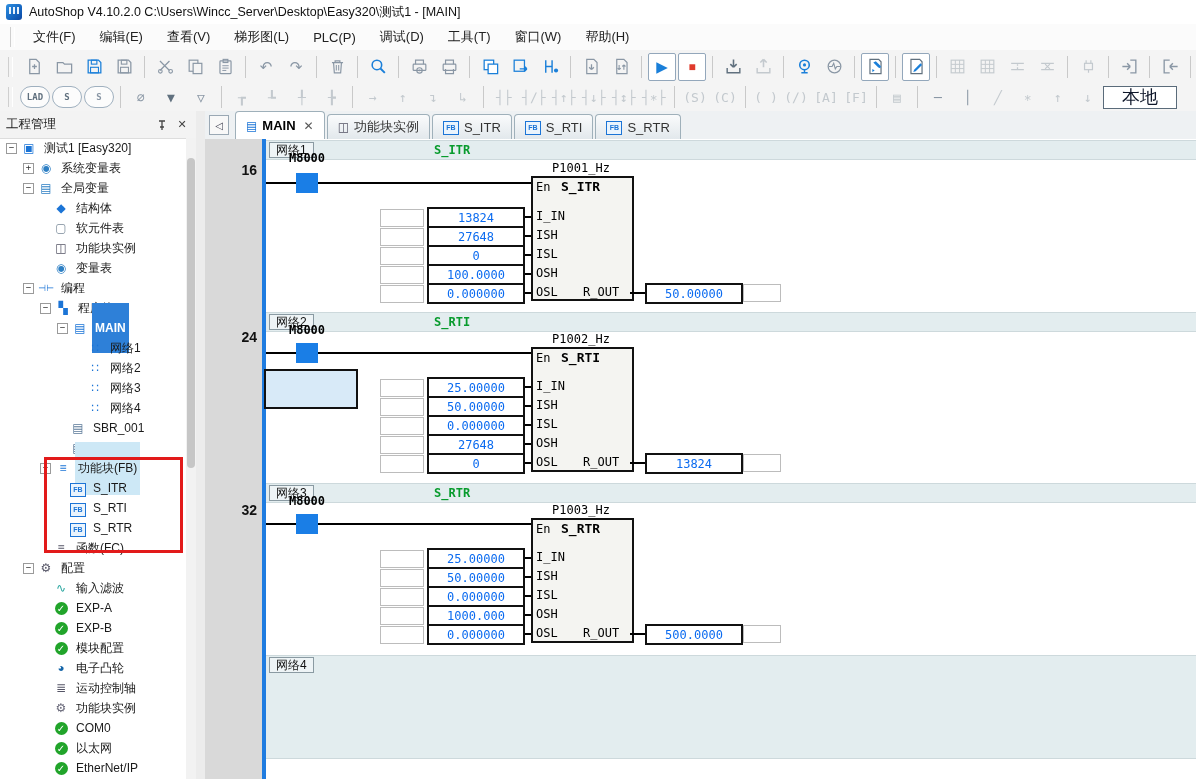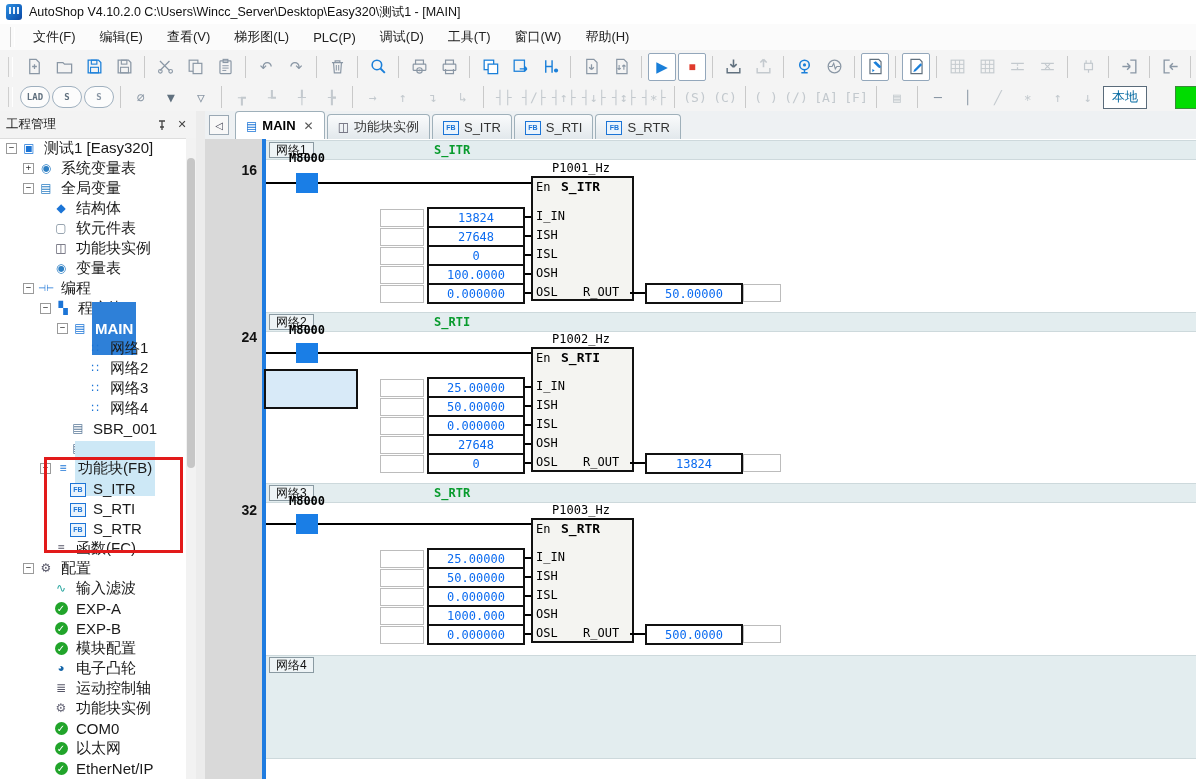--- a/index.html
+++ b/index.html
@@ -29,36 +29,36 @@
   .tb-btn{width:26px;height:26px;display:flex;align-items:center;justify-content:center;flex:none;margin:0 1px;
           border:1px solid transparent;border-radius:2px;}
   .tb-btn.boxed{border:1px solid #93a7bb;background:#fff;}
   .tb-btn svg{width:19px;height:19px;display:block;}
   .tb-btn .tglyph{font-size:15px;line-height:1;}
   .c-blue{color:#1a7fd9;} .c-gray{color:#8a97a5;} .c-dark{color:#60707e;} .c-red{color:#e03a2c;}
   .c-dis{color:#c3c9ce;}
   .tb2-btn{height:22px;min-width:24px;padding:0 2px;display:flex;align-items:center;justify-content:center;flex:none;
            margin:0 1px;font-family:"DejaVu Sans Mono","Liberation Mono",monospace;font-size:13px;border-radius:11px;}
   .tb2-btn.framed{border:1px solid #9fb0bf;background:#fcfcfc;font-size:9px;font-weight:bold;height:20px;}
-  #local-btn{margin-left:auto;border:1px solid #5a6b7a;background:#fff;color:#0369a1;font-size:13px;
-             padding:1px 8px;height:19px;display:flex;align-items:center;flex:none;}
+  #local-btn{margin-left:auto;border:1px solid #5a6b7a;background:#fff;color:#0f172a;font-size:18px;
+             padding:1px 18px;height:19px;display:flex;align-items:center;flex:none;}
   #mode-bar{width:130px;height:21px;background:#00dc00;border:1px solid #3a8a3a;color:#1336c8;font-weight:bold;
             display:flex;align-items:center;justify-content:center;margin:0 10px 0 28px;flex:none;font-size:13px;}
 
   
   #project-panel{position:absolute;left:0;top:111px;width:196px;bottom:0;background:#fff;border-right:1px solid #cfcfcf;}
   #panel-header{height:27px;background:#f3f3f3;border-bottom:1px solid #ddd;display:flex;align-items:center;padding:0 6px;}
   #panel-title{font-size:12.5px;color:#222;flex:1;}
   .panel-hicon{width:16px;height:16px;display:flex;align-items:center;justify-content:center;color:#444;font-size:11px;margin-left:4px;}
   #tree{position:absolute;left:0;top:27px;right:10px;bottom:0;overflow:hidden;}
   .tree-row{height:20px;display:flex;align-items:center;white-space:nowrap;}
   .expander{width:9px;height:9px;border:1px solid #9a9a9a;background:#fff;font-size:9px;line-height:7px;text-align:center;
             color:#333;flex:none;margin-right:4px;font-family:"DejaVu Sans Mono",monospace;}
   .tree-ico{width:16px;text-align:center;margin-right:4px;flex:none;font-size:12px;line-height:16px;}
-  .tree-label{font-size:15px;padding:18px 3px;}
+  .tree-label{font-size:12px;padding:18px 3px;}
   .tree-row.selected .tree-label{background:#2e80d8;color:#fff;font-weight:bold;}
   .tree-row.hl .tree-label{background:#cde8f6;}
   .ico-check{width:13px;height:13px;border-radius:50%;background:#21a42a;color:#fff;font-size:10px;line-height:13px;
              text-align:center;display:inline-block;font-weight:bold;}
   .ico-fb{width:14px;height:12px;border:1px solid #1b74d6;color:#1b74d6;font-size:7px;font-weight:bold;line-height:11px;
           text-align:center;display:inline-block;background:#eaf4fd;}
   #tree-scroll{position:absolute;right:0;top:27px;width:10px;bottom:0;background:#f2f2f2;}
   #tree-thumb{position:absolute;left:1px;right:1px;top:20px;height:310px;background:#c6c6c6;border-radius:4px;}
   #red-annotation{position:absolute;left:44px;top:346px;width:133px;height:90px;border:3px solid #e21a1a;pointer-events:none;z-index:5;}
 

